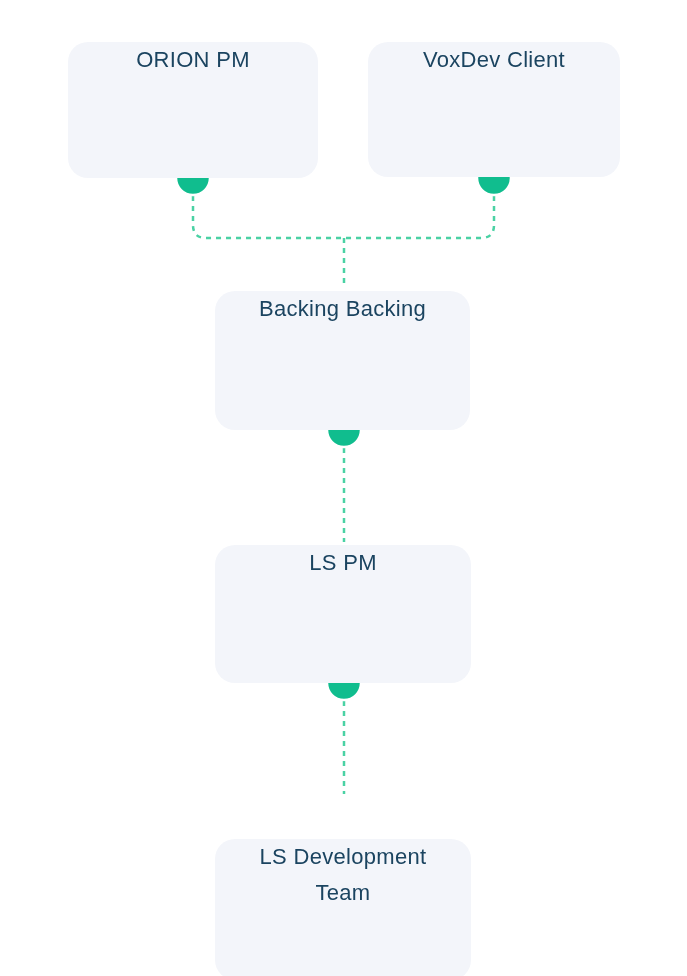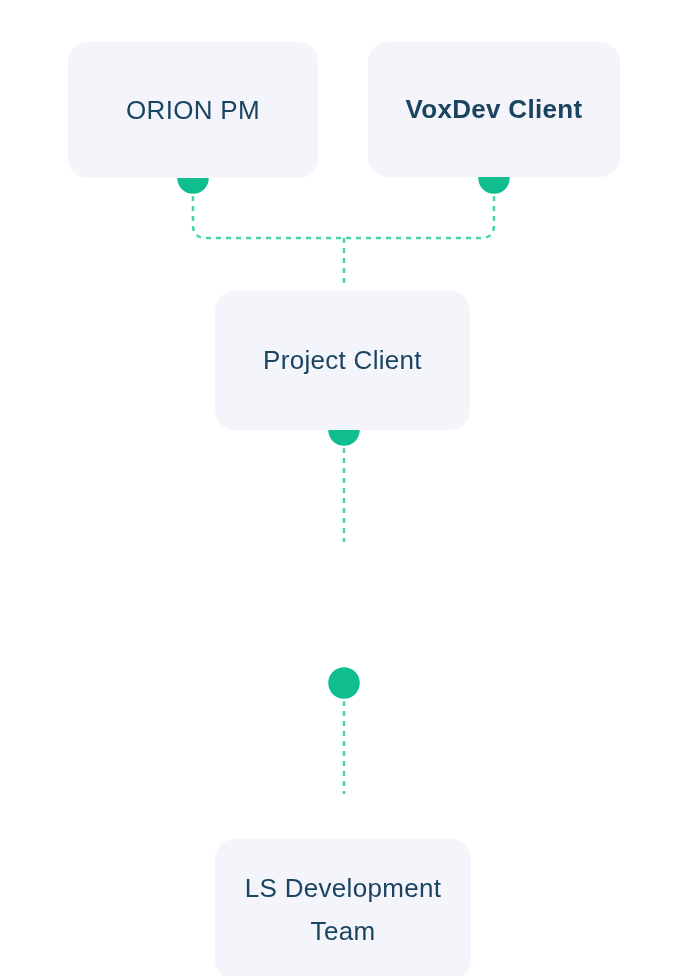--- a/index.html
+++ b/index.html
@@ -21,35 +21,34 @@
     position: absolute;
     left: 0;
     top: 0;
     width: 687px;
     height: 976px;
     pointer-events: none;
   }
   .node {
     position: absolute;
     display: flex;
-    align-items: center;
     justify-content: center;
     text-align: center;
     background: var(--node-fill, #f3f5fa);
     border-radius: 20px;
     color: var(--node-text, #1b4460);
-    font-size: 26px;
+    font-size: 22px;
     font-weight: 500;
     letter-spacing: 0.3px;
     line-height: 1.65;
     box-sizing: border-box;
     padding: 0 24px;
   }
   .node-orion   { left: 68px;  top: 42px;  width: 250px; height: 136px; }
-  .node-voxdev  { left: 368px; top: 42px;  width: 252px; height: 135px; font-weight: bold; }
+  .node-voxdev  { left: 368px; top: 42px;  width: 252px; height: 135px; }
   .node-backing { left: 215px; top: 291px; width: 255px; height: 139px; }
   .node-lspm    { left: 215px; top: 545px; width: 256px; height: 138px; }
   .node-team    { left: 215px; top: 839px; width: 256px; height: 141px; }
 </style>
 </head>
 <body>
 
 <div class="canvas">
 
   <svg class="connector-layer" viewBox="0 0 687 976" width="687" height="976" xmlns="http://www.w3.org/2000/svg">
@@ -69,21 +68,24 @@
 
   <div class="node node-orion">
     <span>ORION PM</span>
   </div>
 
   <div class="node node-voxdev">
     <span>VoxDev Client</span>
   </div>
 
   <div class="node node-backing">
-    <span>Project Client</span>
+    <span>Backing Backing</span>
   </div>
 
+  <div class="node node-lspm">
+    <span>LS PM</span>
+  </div>
 
   <div class="node node-team">
     <span>LS Development Team</span>
   </div>
 
 </div>
 
 </body></html>

